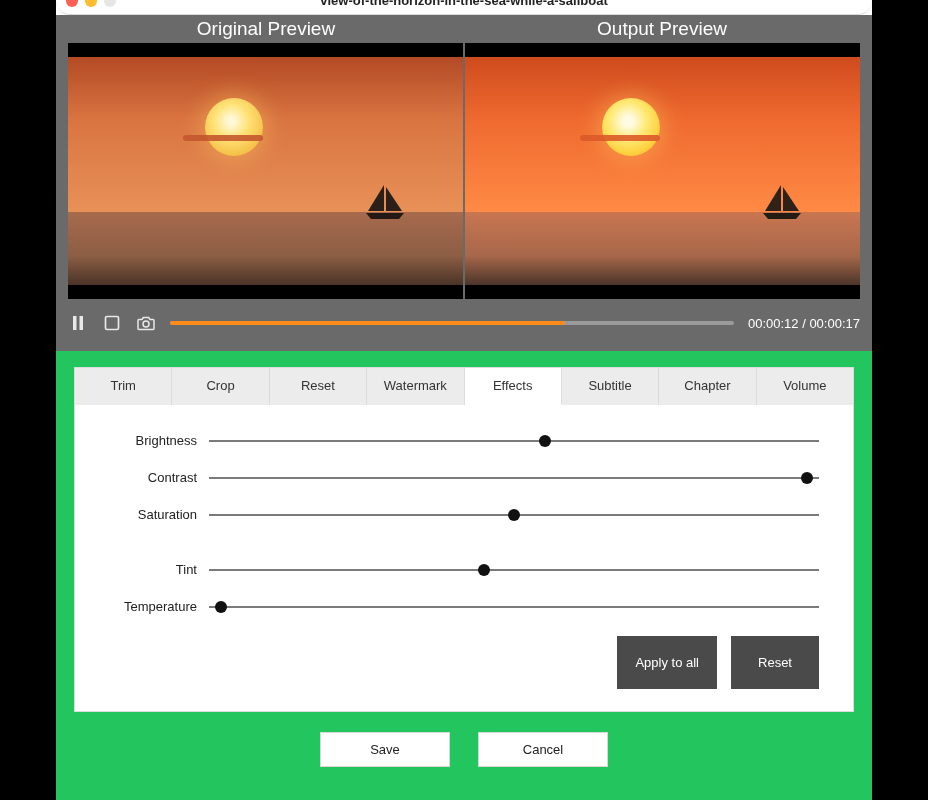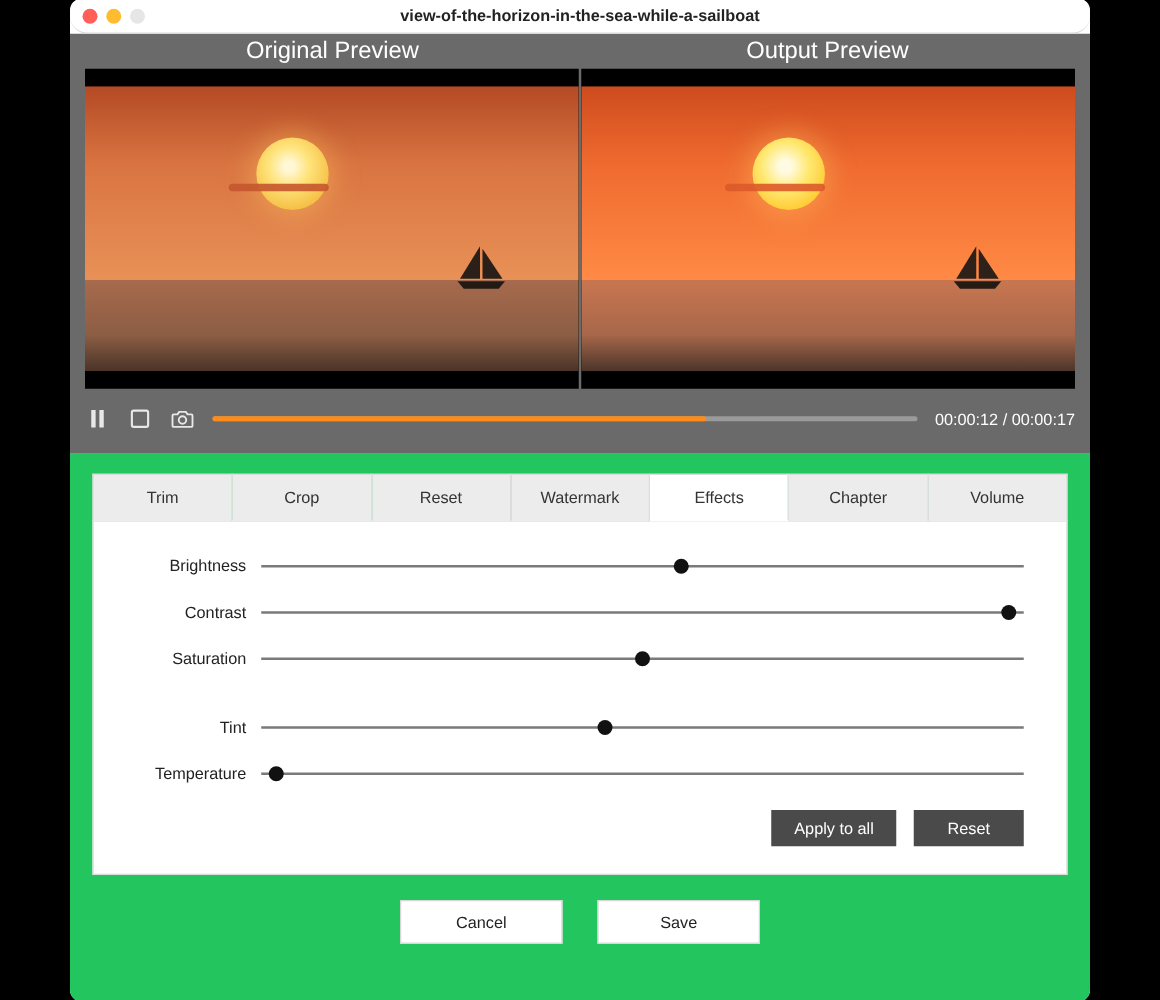--- a/index.html
+++ b/index.html
@@ -169,21 +169,21 @@
 .check-row { display:flex; align-items:center; gap:8px; padding-left: 100px;}
 .check-row input { width:14px; height:14px; }
 .check-row span { font-size:13px; }
 .panel-actions {
   display: flex; gap: 14px; justify-content: flex-end; margin-top: 22px;
 }
 .dark-btn {
   background: #4a4a4a; color: #fff;
   border: none;
   font-size: 13px;
-  padding: 7px 18px;
+  padding: 19px 18px;
   min-width: 88px;
   cursor: pointer;
 }
 .footer {
   display: flex; gap: 28px; justify-content: center;
   padding: 20px 0 24px;
 }
 .light-btn {
   background: #fff; border: 1px solid #d6d6d6;
   font-size: 13px; color: #222;
@@ -272,20 +272,21 @@
     </div>
   </div>
 
   <div class="editor">
     <div class="tabs">
       <div class="tab">Trim</div>
       <div class="tab">Crop</div>
       <div class="tab">Reset</div>
       <div class="tab">Watermark</div>
       <div class="tab active">Effects</div>
+      <div class="tab">Subtitle</div>
       <div class="tab">Chapter</div>
       <div class="tab">Volume</div>
     </div>
     <div class="panel">
       <div class="sliders">
         <div class="col">
           <div class="slider-row">
             <label>Brightness</label>
             <div class="track">
                 <div class="knob" style="left:55%"></div>
@@ -319,18 +320,18 @@
           </div>
         </div>
       </div>
       <div class="panel-actions">
         <button class="dark-btn">Apply to all</button>
         <button class="dark-btn">Reset</button>
       </div>
     </div>
 
     <div class="footer">
+      <button class="light-btn">Save</button>
       <button class="light-btn">Cancel</button>
-      <button class="light-btn">Save</button>
     </div>
   </div>
 
 </div>
 
 </body></html>

